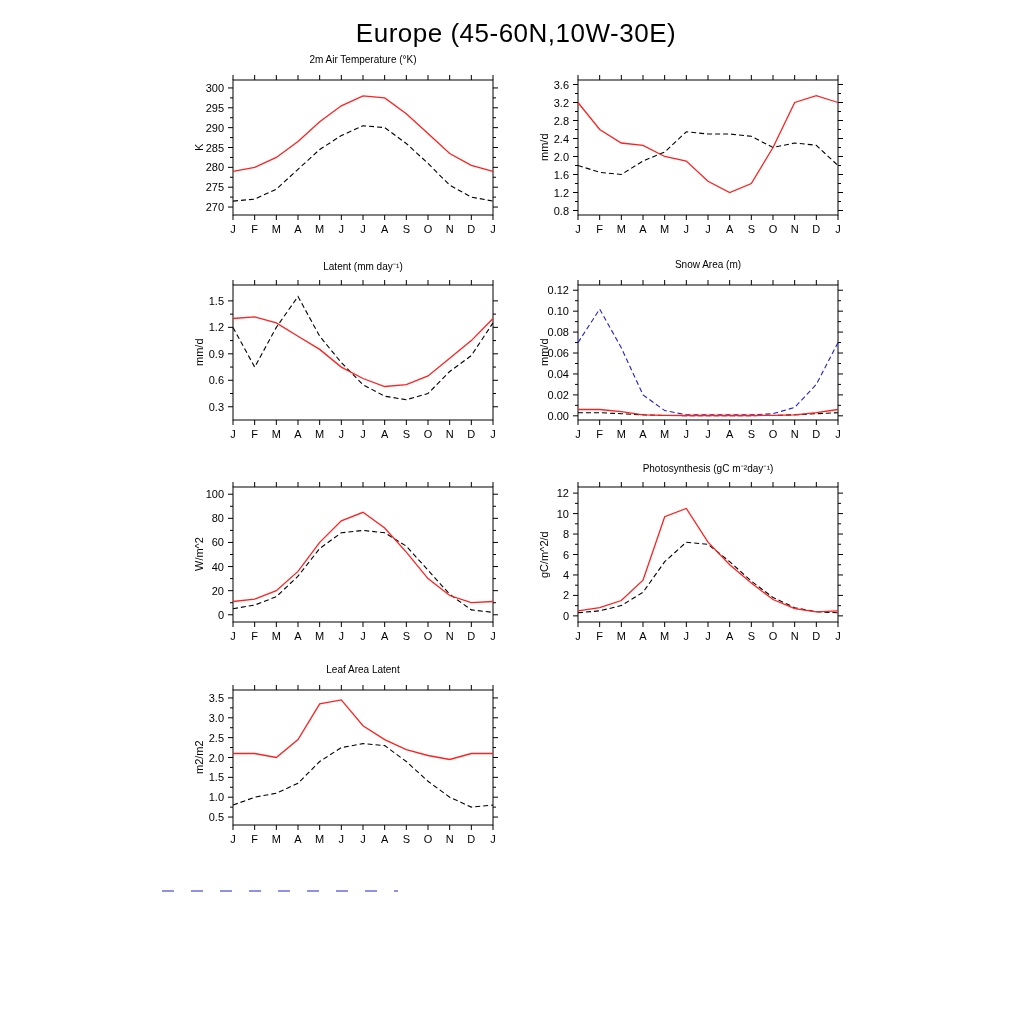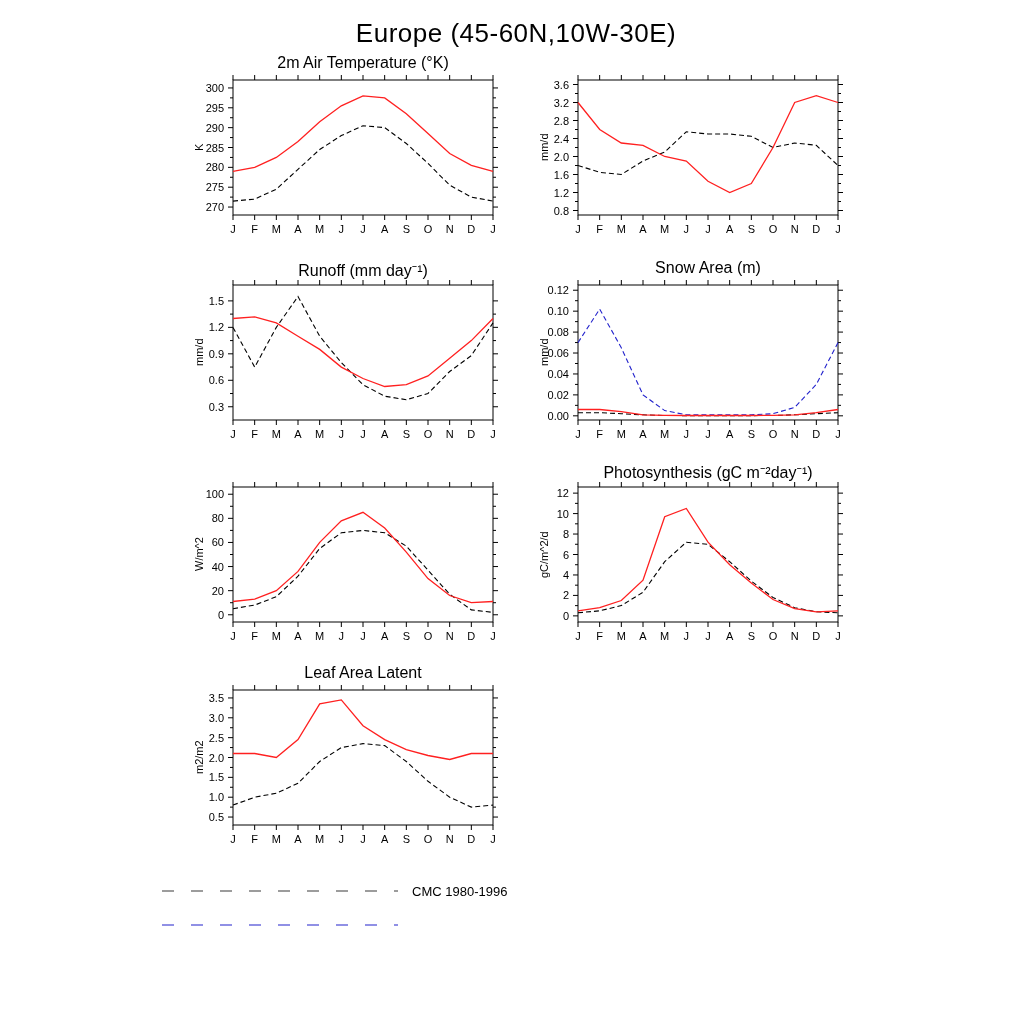--- a/index.html
+++ b/index.html
@@ -8,21 +8,21 @@
     background:#ffffff;color:#000;
     font-family:"Liberation Sans",sans-serif;
   }
   .figure-title{
     position:absolute;top:18px;left:4px;width:1024px;
     text-align:center;font-size:26px;letter-spacing:0.5px;
   }
   .chart{position:absolute;width:340px;height:200px;}
   .chart-title{
     position:absolute;left:75px;top:0;width:260px;
-    text-align:center;font-size:16px;white-space:nowrap;
+    text-align:center;font-size:10px;white-space:nowrap;
   }
   .ylabel{
     position:absolute;left:33px;top:26px;height:135px;width:15px;
     display:flex;align-items:center;justify-content:center;
     font-size:11px;writing-mode:vertical-rl;transform:rotate(180deg);
     white-space:nowrap;
   }
   svg.plot{position:absolute;left:0;top:16px;}
   svg text{font-family:"Liberation Sans",sans-serif;fill:#000;}
   .legend{position:absolute;left:160px;top:874px;}
@@ -196,21 +196,21 @@
       <text x="313.33333333333337" y="163" text-anchor="middle" font-size="11">D</text>
       <line x1="335" y1="145" x2="335" y2="150" stroke="#000" stroke-width="1"></line>
       <line x1="335" y1="5" x2="335" y2="10" stroke="#000" stroke-width="1"></line>
       <text x="335" y="163" text-anchor="middle" font-size="11">J</text>
       <polyline points="75.0,95.5 96.7,102.3 118.3,104.5 140.0,91.0 161.7,82.0 183.3,61.8 205.0,64.0 226.7,64.0 248.3,66.3 270.0,77.5 291.7,73.0 313.3,75.3 335.0,95.5" fill="none" stroke="#000000" stroke-width="1.1" stroke-dasharray="5 3"></polyline>
       <polyline points="75.0,32.5 96.7,59.5 118.3,73.0 140.0,75.3 161.7,86.5 183.3,91.0 205.0,111.3 226.7,122.5 248.3,113.5 270.0,77.5 291.7,32.5 313.3,25.7 335.0,32.5" fill="none" stroke="#ff2020" stroke-width="1.3"></polyline>
     </svg>
 </div>
 
 <div class="chart" style="left:158px;top:259px">
-  <div class="chart-title">Runoff (mm day⁻¹)</div>
+  <div class="chart-title">Latent (mm day⁻¹)</div>
   <div class="ylabel">mm/d</div>
   <svg class="plot" width="340" height="174">
       <rect x="75" y="10" width="260" height="135" fill="none" stroke="#000" stroke-width="1"></rect>
       <line x1="70" y1="131.76470588235293" x2="75" y2="131.76470588235293" stroke="#000" stroke-width="1"></line>
       <line x1="335" y1="131.76470588235293" x2="340" y2="131.76470588235293" stroke="#000" stroke-width="1"></line>
       <text x="66" y="135.76470588235293" text-anchor="end" font-size="11">0.3</text>
       <line x1="70" y1="105.29411764705884" x2="75" y2="105.29411764705884" stroke="#000" stroke-width="1"></line>
       <line x1="335" y1="105.29411764705884" x2="340" y2="105.29411764705884" stroke="#000" stroke-width="1"></line>
       <text x="66" y="109.29411764705884" text-anchor="end" font-size="11">0.6</text>
       <line x1="70" y1="78.82352941176471" x2="75" y2="78.82352941176471" stroke="#000" stroke-width="1"></line>
@@ -593,22 +593,16 @@
       <line x1="335" y1="5" x2="335" y2="10" stroke="#000" stroke-width="1"></line>
       <text x="335" y="163" text-anchor="middle" font-size="11">J</text>
       <polyline points="75.0,125.1 96.7,117.2 118.3,113.2 140.0,103.3 161.7,81.5 183.3,67.6 205.0,63.6 226.7,65.6 248.3,81.5 270.0,101.3 291.7,117.2 313.3,127.1 335.0,125.1" fill="none" stroke="#000000" stroke-width="1.1" stroke-dasharray="5 3"></polyline>
       <polyline points="75.0,73.5 96.7,73.5 118.3,77.5 140.0,59.6 161.7,23.9 183.3,19.9 205.0,45.7 226.7,59.6 248.3,69.6 270.0,75.5 291.7,79.5 313.3,73.5 335.0,73.5" fill="none" stroke="#ff2020" stroke-width="1.3"></polyline>
     </svg>
 </div>
 
 <div class="legend">
   <div class="legend-row">
     <svg class="legend-line" width="240" height="10">
-        <line x1="2" y1="5" x2="238" y2="5" stroke="#3a3a3a" stroke-width="1.2" stroke-dasharray="12 17"></line>
-      </svg>
-    <span class="legend-label">CMC 1980-1996</span>
-  </div>
-  <div class="legend-row">
-    <svg class="legend-line" width="240" height="10">
         <line x1="2" y1="5" x2="238" y2="5" stroke="#2222cc" stroke-width="1.2" stroke-dasharray="12 17"></line>
       </svg>
   </div>
 </div>
 
 </body></html>

